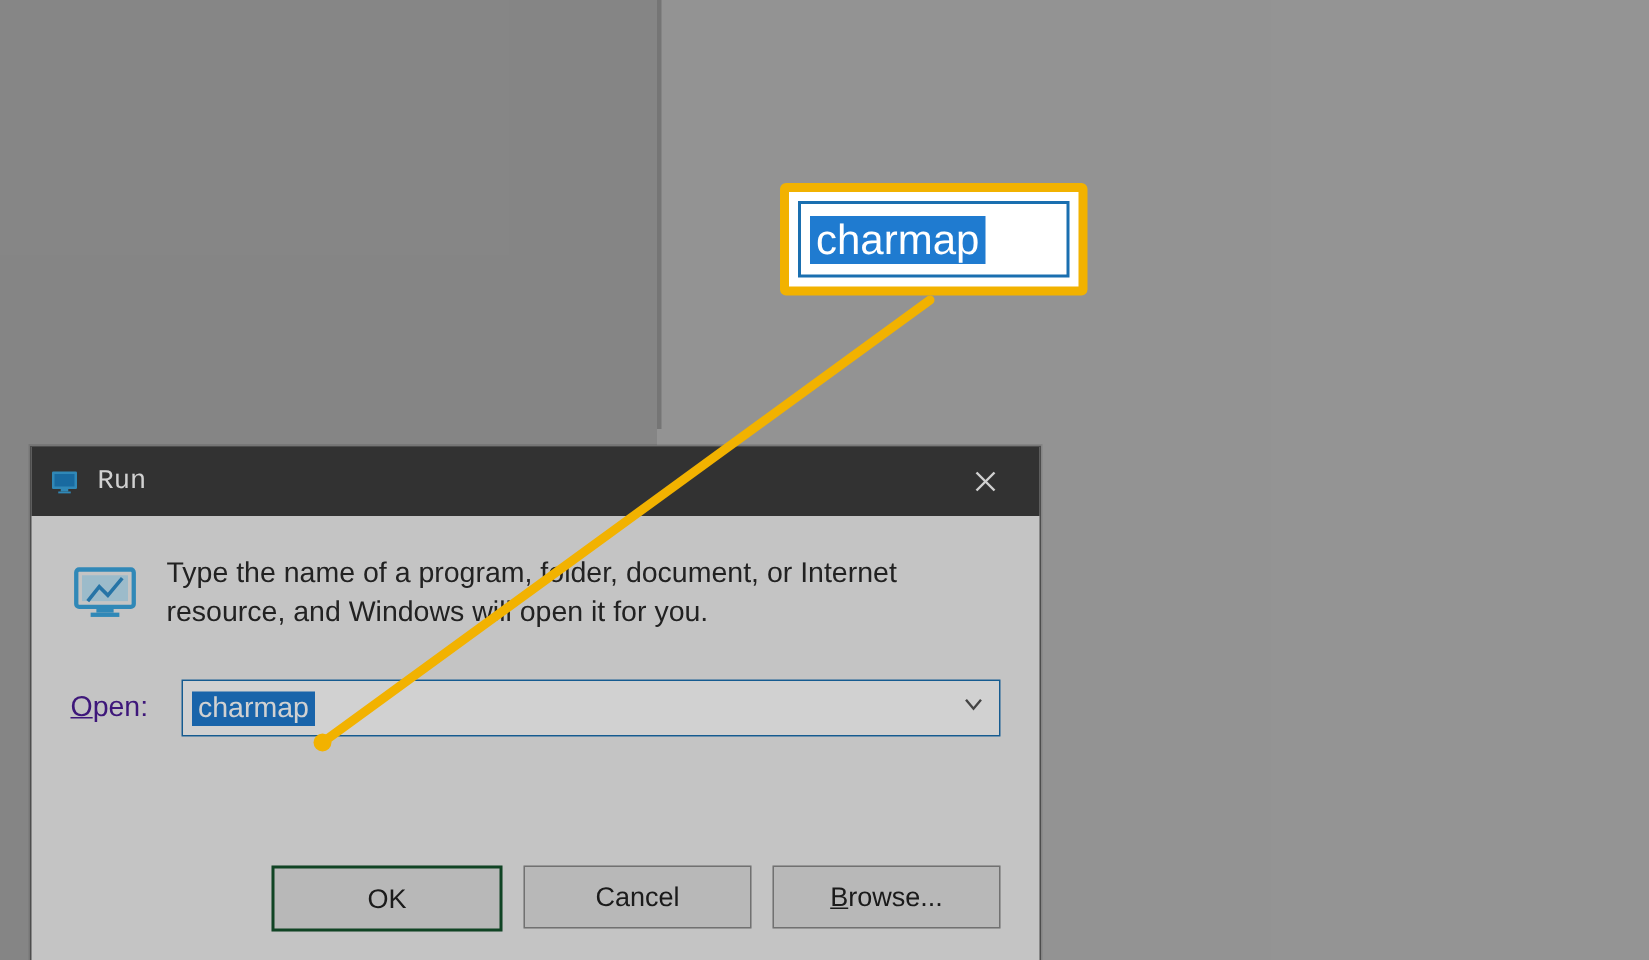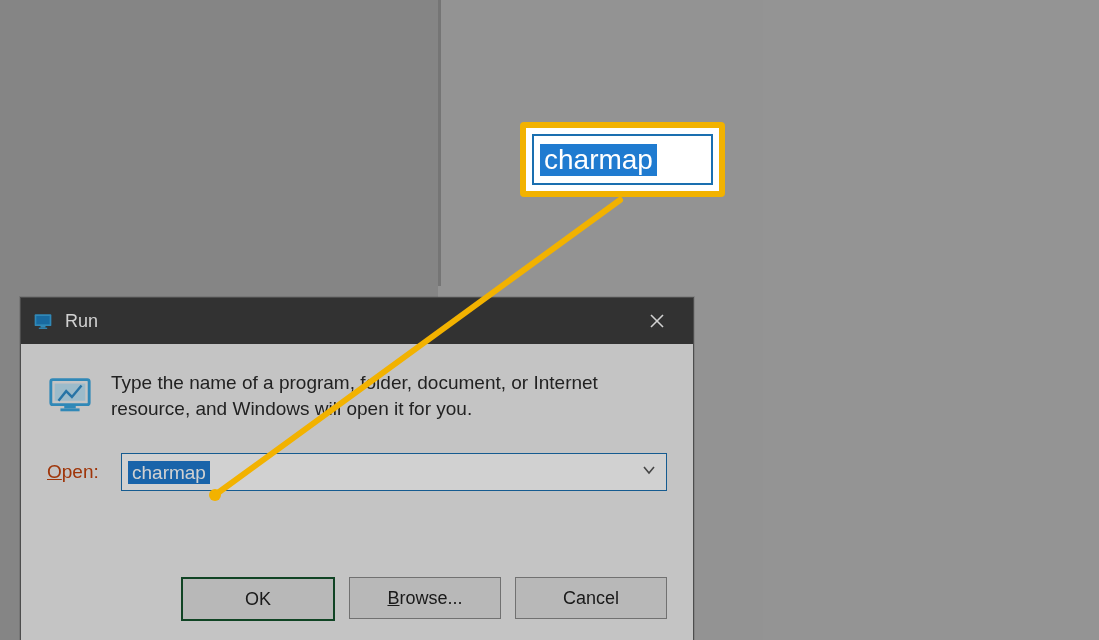--- a/index.html
+++ b/index.html
@@ -64,20 +64,21 @@
     padding: 0 6px 0 10px;
   }
   .titlebar .icon-wrap {
     width: 24px; height: 24px;
     margin-right: 10px;
     display: flex; align-items: center; justify-content: center;
   }
   .titlebar .title {
     font-size: 18px;
     flex: 1;
+    font-family: Liberation Mono, monospace;
   }
   .close-btn {
     width: 60px; height: 46px;
     display: flex; align-items: center; justify-content: center;
     color: #fff;
   }
 
   .body-area {
     flex: 1;
     padding: 26px 26px 0 26px;
@@ -100,21 +101,21 @@
   }
 
   .open-row {
     display: flex;
     align-items: center;
     margin-top: 32px;
     gap: 14px;
   }
   .open-label {
     font-size: 19px;
-    color: #c2410c;
+    color: #4c1d95;
     width: 60px;
   }
   .open-label .ul { text-decoration: underline; }
 
   .combo {
     flex: 1;
     height: 36px;
     border: 1px solid #1a6fb0;
     background: #fff;
     display: flex;
@@ -255,24 +256,24 @@
             </svg>
         </span>
       </div>
     </div>
 
     <div class="button-row">
       <div class="btn primary">
           <span>OK</span>
         </div>
       <div class="btn">
-          <span><span class="ul">B</span><span>rowse...</span></span>
+          <span>Cancel</span>
         </div>
       <div class="btn">
-          <span>Cancel</span>
+          <span><span class="ul">B</span><span>rowse...</span></span>
         </div>
     </div>
 
   </div>
 </div>
 
 <div class="scrim"></div>
 
 <div class="callout">
   <div class="callout-inner">

